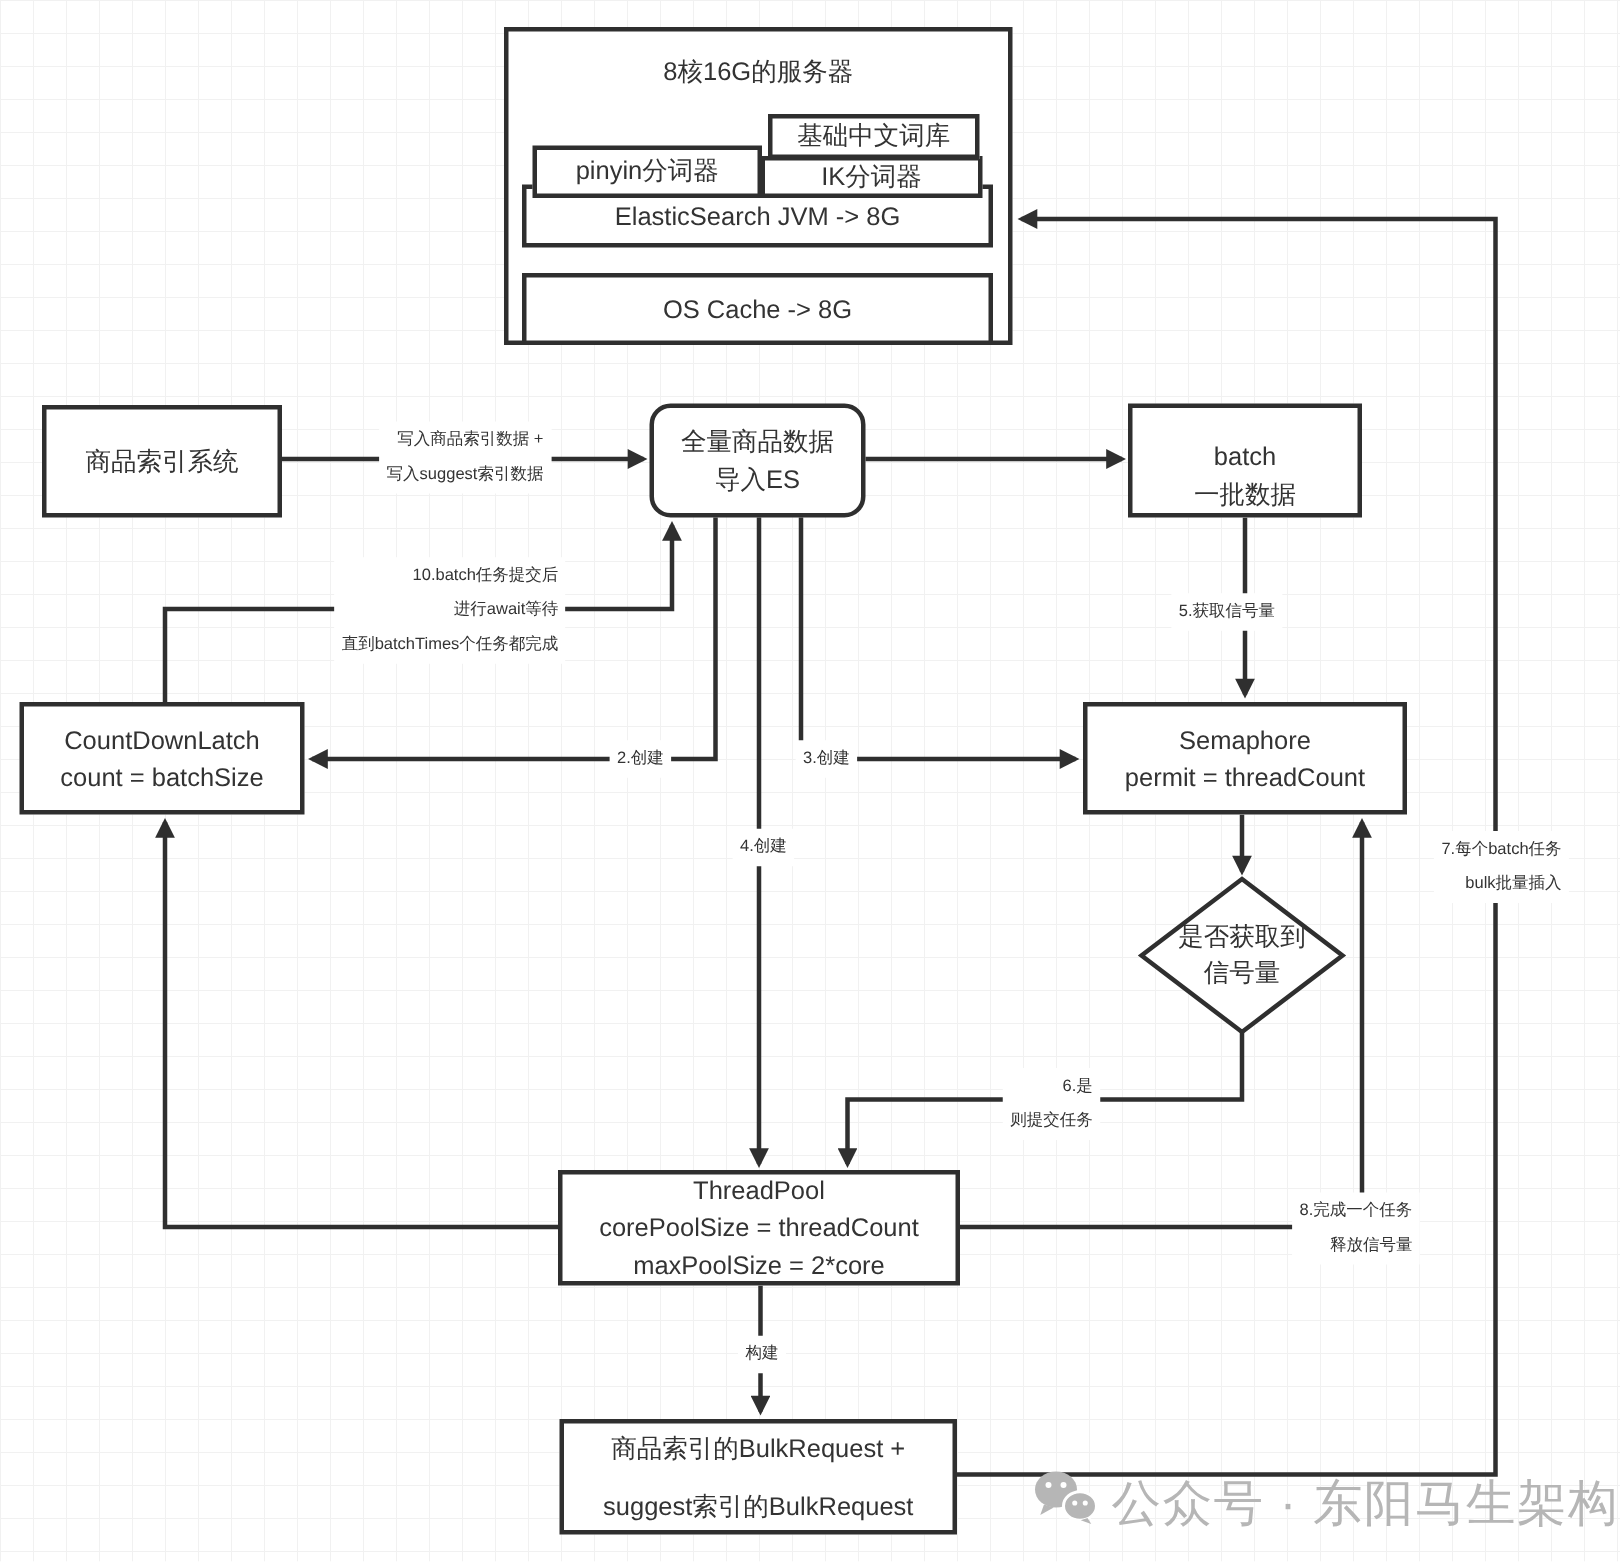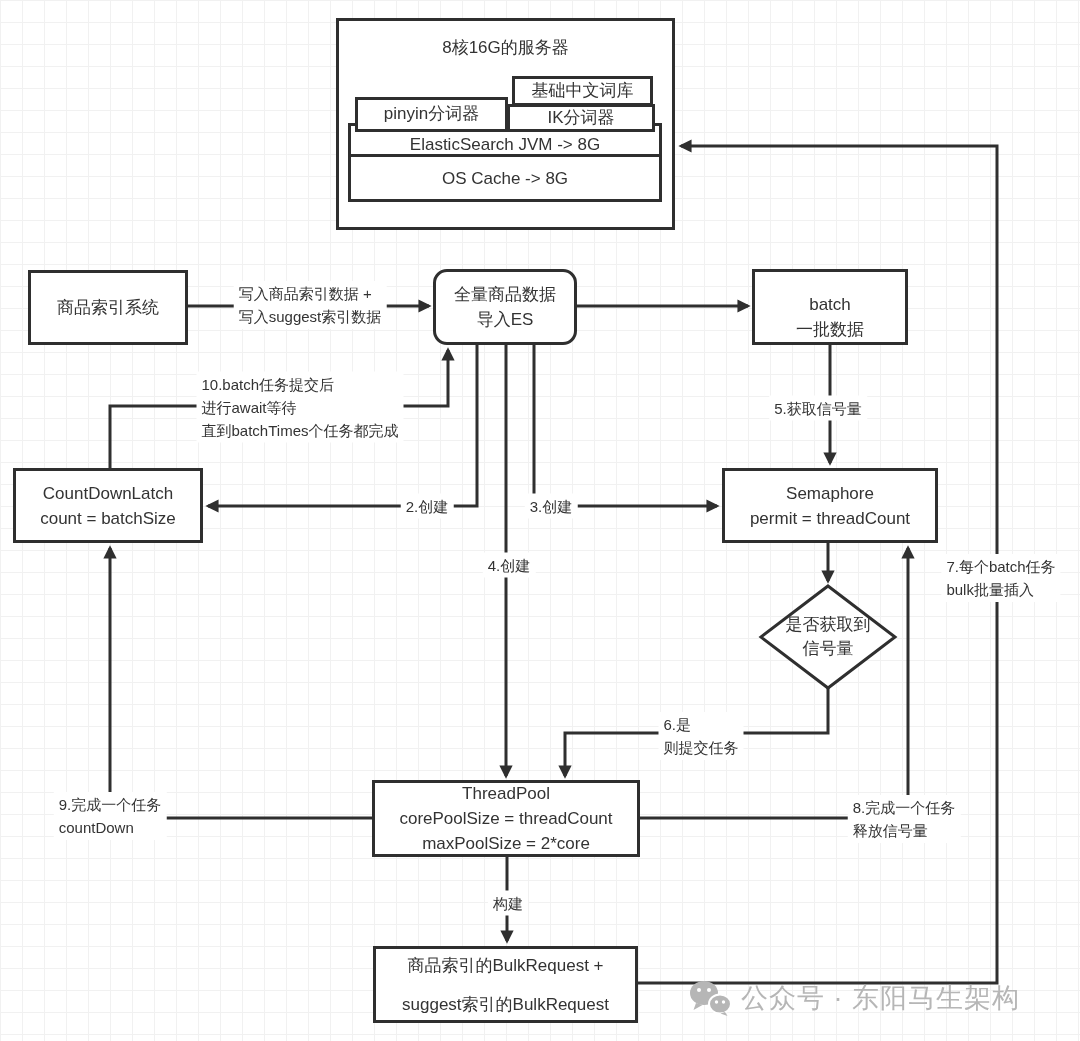--- a/index.html
+++ b/index.html
@@ -15,35 +15,35 @@
   .box{
     position:absolute;box-sizing:border-box;
     border:3px solid #2f2f2f;background:#ffffff;
     display:flex;flex-direction:column;align-items:center;justify-content:center;
     text-align:center;font-size:17px;line-height:25px;z-index:2;
   }
   .box .l{white-space:nowrap;}
   .thinbox{line-height:1.1;}
   .lbl{
     position:absolute;transform:translate(-50%,-50%);
-    background:#ffffff;text-align:left;
-    font-size:15px;line-height:23px;z-index:3;white-space:nowrap;padding:1px 5px;
+    background:#ffffff;text-align:right;
+    font-size:11px;line-height:23px;z-index:3;white-space:nowrap;padding:1px 5px;
   }
   svg.wires{position:absolute;left:0;top:0;z-index:1;}
   .diamond-text{
     position:absolute;transform:translate(-50%,-50%);
     text-align:center;font-size:17px;line-height:24px;z-index:3;white-space:nowrap;
   }
   .server-title{
     position:absolute;left:336px;top:36px;width:339px;text-align:center;
     font-size:17px;z-index:2;
   }
   .watermark{
     position:absolute;left:688px;top:980px;display:flex;align-items:flex-start;gap:9px;
-    z-index:4;color:#b6b6b6;font-size:27px;letter-spacing:1px;white-space:nowrap;
+    z-index:4;color:#b6b6b6;font-size:33px;letter-spacing:1px;white-space:nowrap;
   }
 </style>
 </head>
 <body>
 
 <div class="canvas">
 
   <svg class="wires" width="1080" height="1041">
     <defs>
       <marker id="arr" viewBox="0 0 10 10" refX="8" refY="5" markerWidth="5" markerHeight="4.4" orient="auto-start-reverse">
@@ -66,21 +66,21 @@
       <path d="M507,857 L507,941" marker-end="url(#arr)"></path>
     </g>
     <polygon points="828,586 895,637 828,688 761,637" fill="#ffffff" stroke="#2f2f2f" stroke-width="3"></polygon>
   </svg>
 
   <div class="box" style="left:336px;top:18px;width:339px;height:212px;justify-content:flex-start;"></div>
   <div class="server-title">8核16G的服务器</div>
   <div class="box" style="left:348px;top:123px;width:314px;height:42px;z-index:2;">
     <div class="l">ElasticSearch JVM -&gt; 8G</div>
   </div>
-  <div class="box" style="left:348px;top:154px;width:314px;height:48px;z-index:2;">
+  <div class="box" style="left:348px;top:182px;width:314px;height:48px;z-index:2;">
     <div class="l">OS Cache -&gt; 8G</div>
   </div>
   <div class="box thinbox" style="left:507px;top:104px;width:148px;height:28px;z-index:3;">
     <div class="l">IK分词器</div>
   </div>
   <div class="box thinbox" style="left:512px;top:76px;width:141px;height:30px;z-index:4;">
     <div class="l">基础中文词库</div>
   </div>
   <div class="box thinbox" style="left:355px;top:97px;width:153px;height:35px;z-index:4;">
     <div class="l">pinyin分词器</div>
@@ -151,24 +151,20 @@
   <div class="lbl" style="left:1001px;top:578px;">
     <div>7.每个batch任务</div>
     <div>bulk批量插入</div>
   </div>
 
   <div class="lbl" style="left:904px;top:819px;">
     <div>8.完成一个任务</div>
     <div>释放信号量</div>
   </div>
 
-  <div class="lbl" style="left:110px;top:816px;">
-    <div>9.完成一个任务</div>
-    <div>countDown</div>
-  </div>
 
   <div class="lbl" style="left:508px;top:903px;">构建</div>
 
   <div class="watermark">
     <svg width="44" height="36" viewBox="0 0 44 36">
       <ellipse cx="16" cy="13" rx="14" ry="12" fill="#b6b6b6"></ellipse>
       <path d="M8 23 L5.5 30 L14.5 25 Z" fill="#b6b6b6"></path>
       <circle cx="11" cy="10" r="2" fill="#ffffff"></circle>
       <circle cx="21" cy="10" r="2" fill="#ffffff"></circle>
       <ellipse cx="32" cy="24" rx="11" ry="9.5" fill="#b6b6b6" stroke="#ffffff" stroke-width="2"></ellipse>

